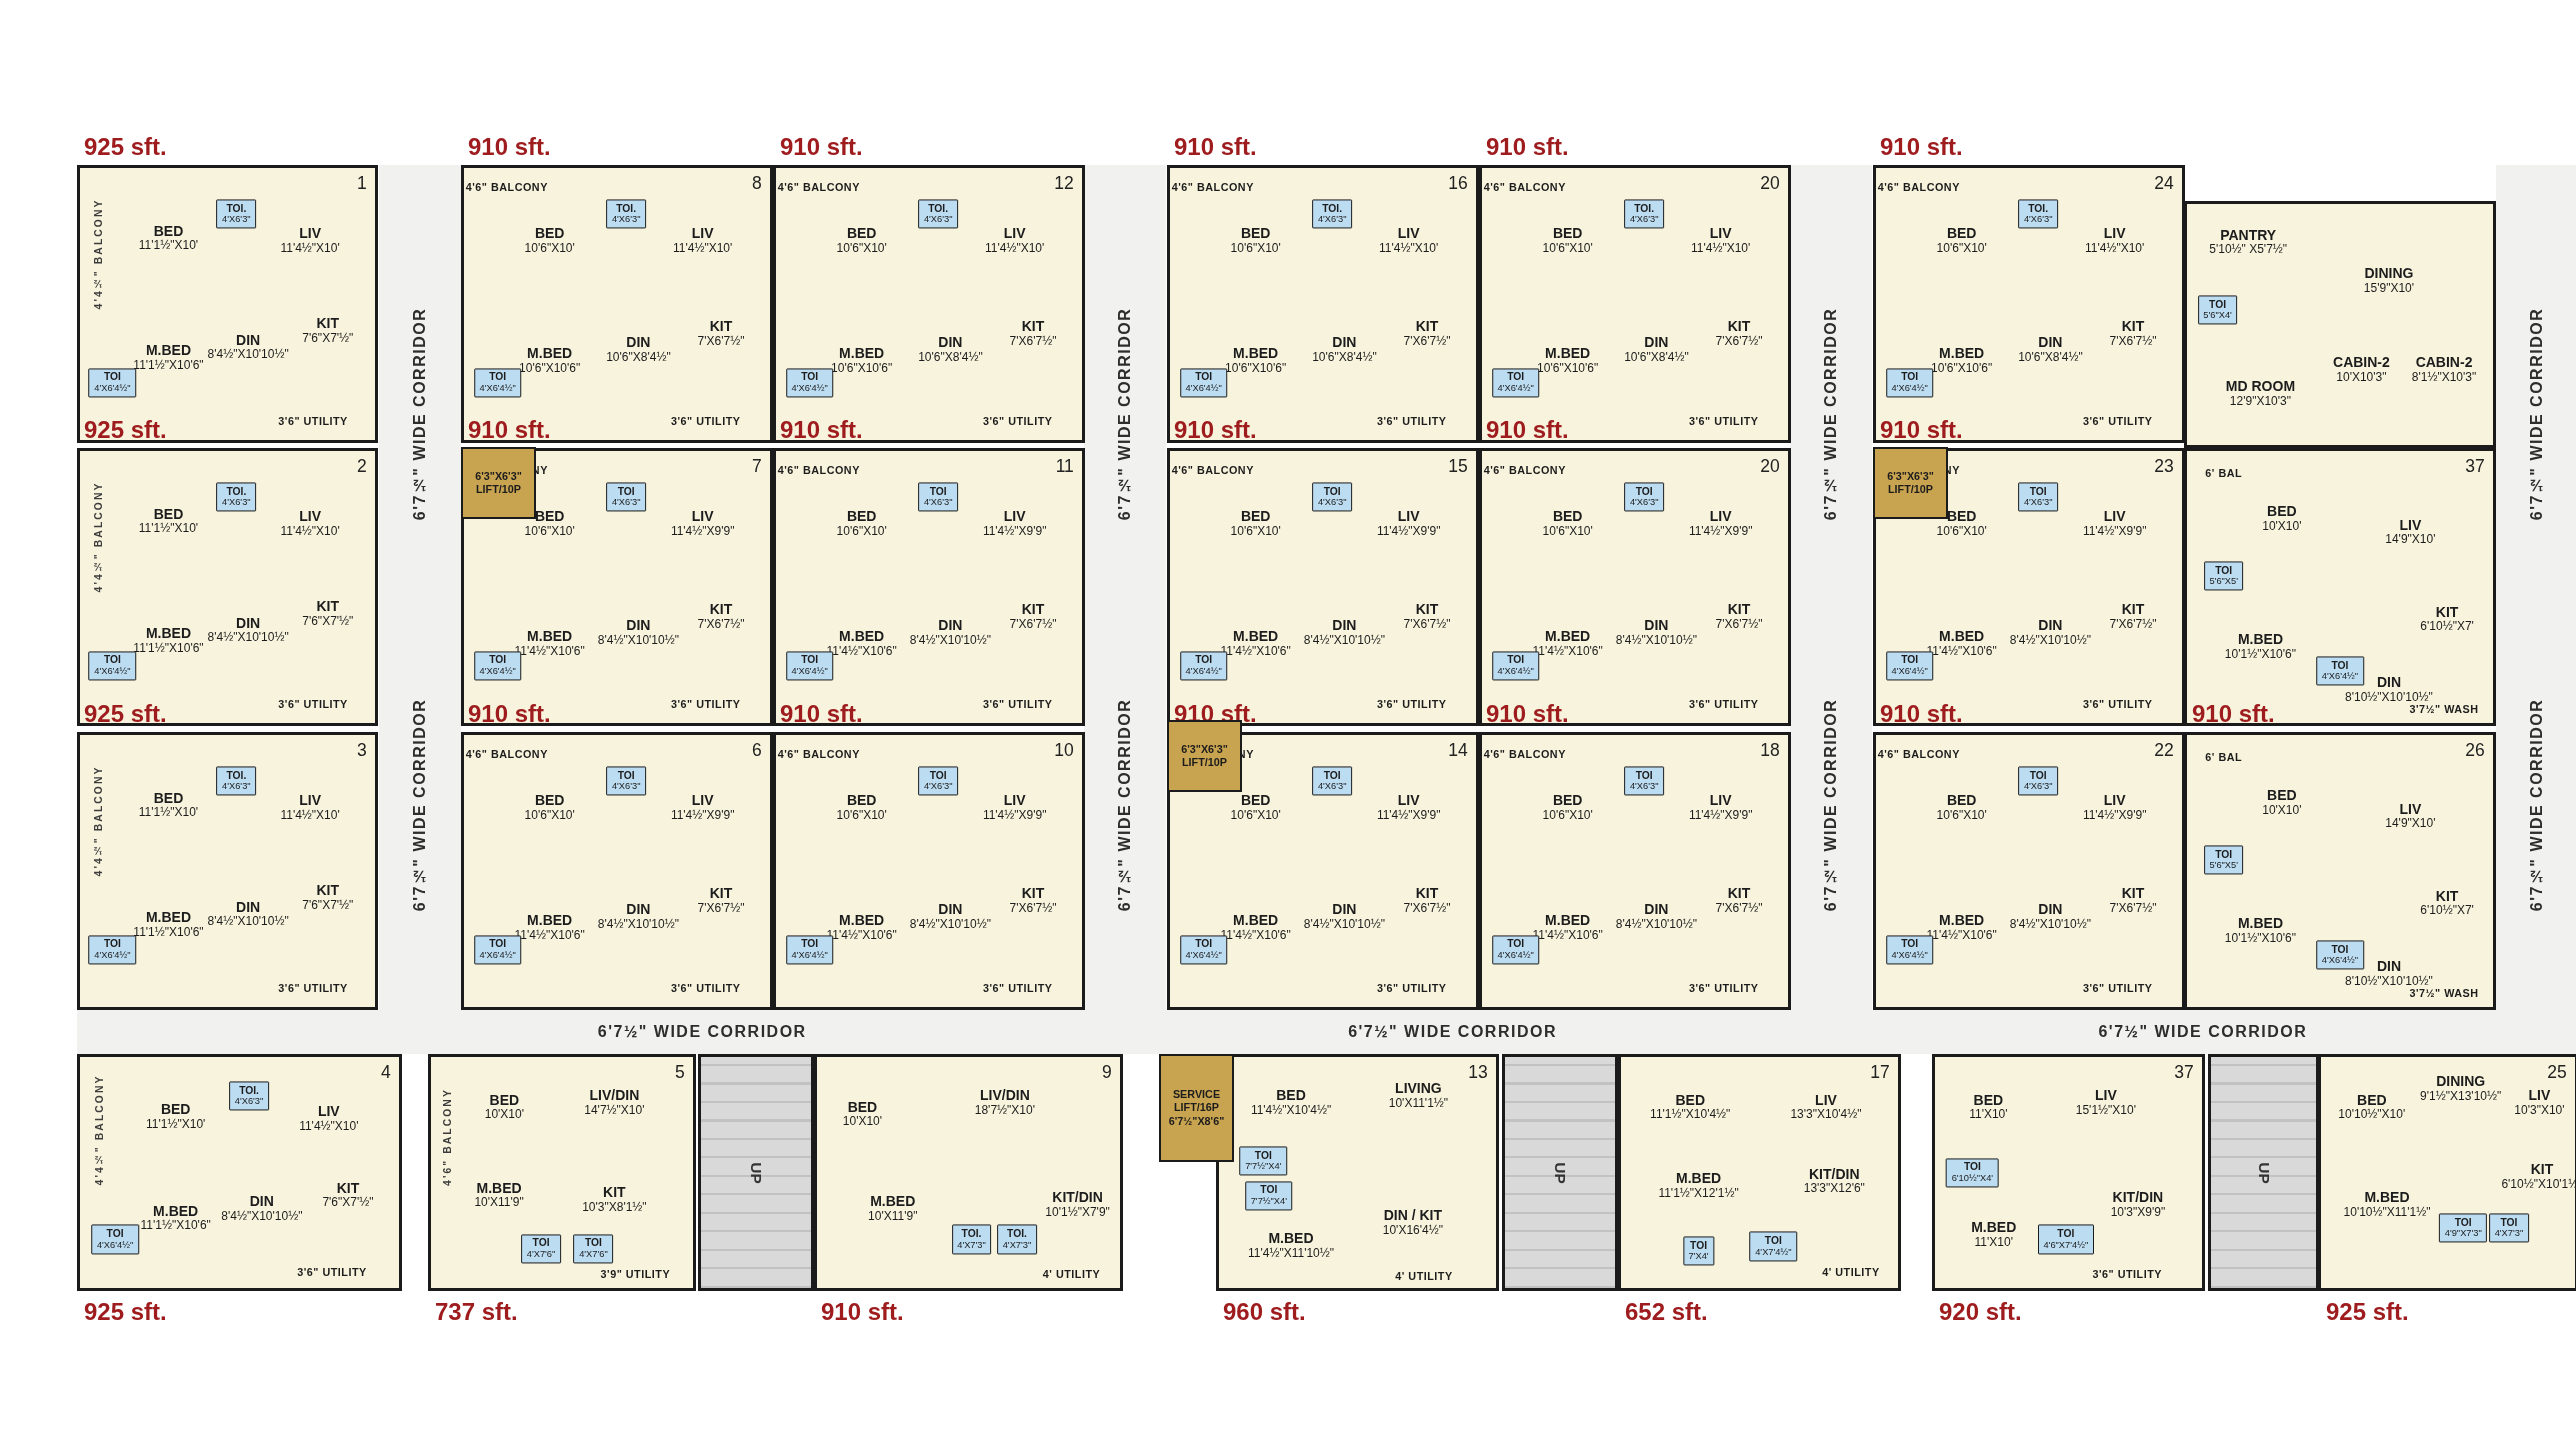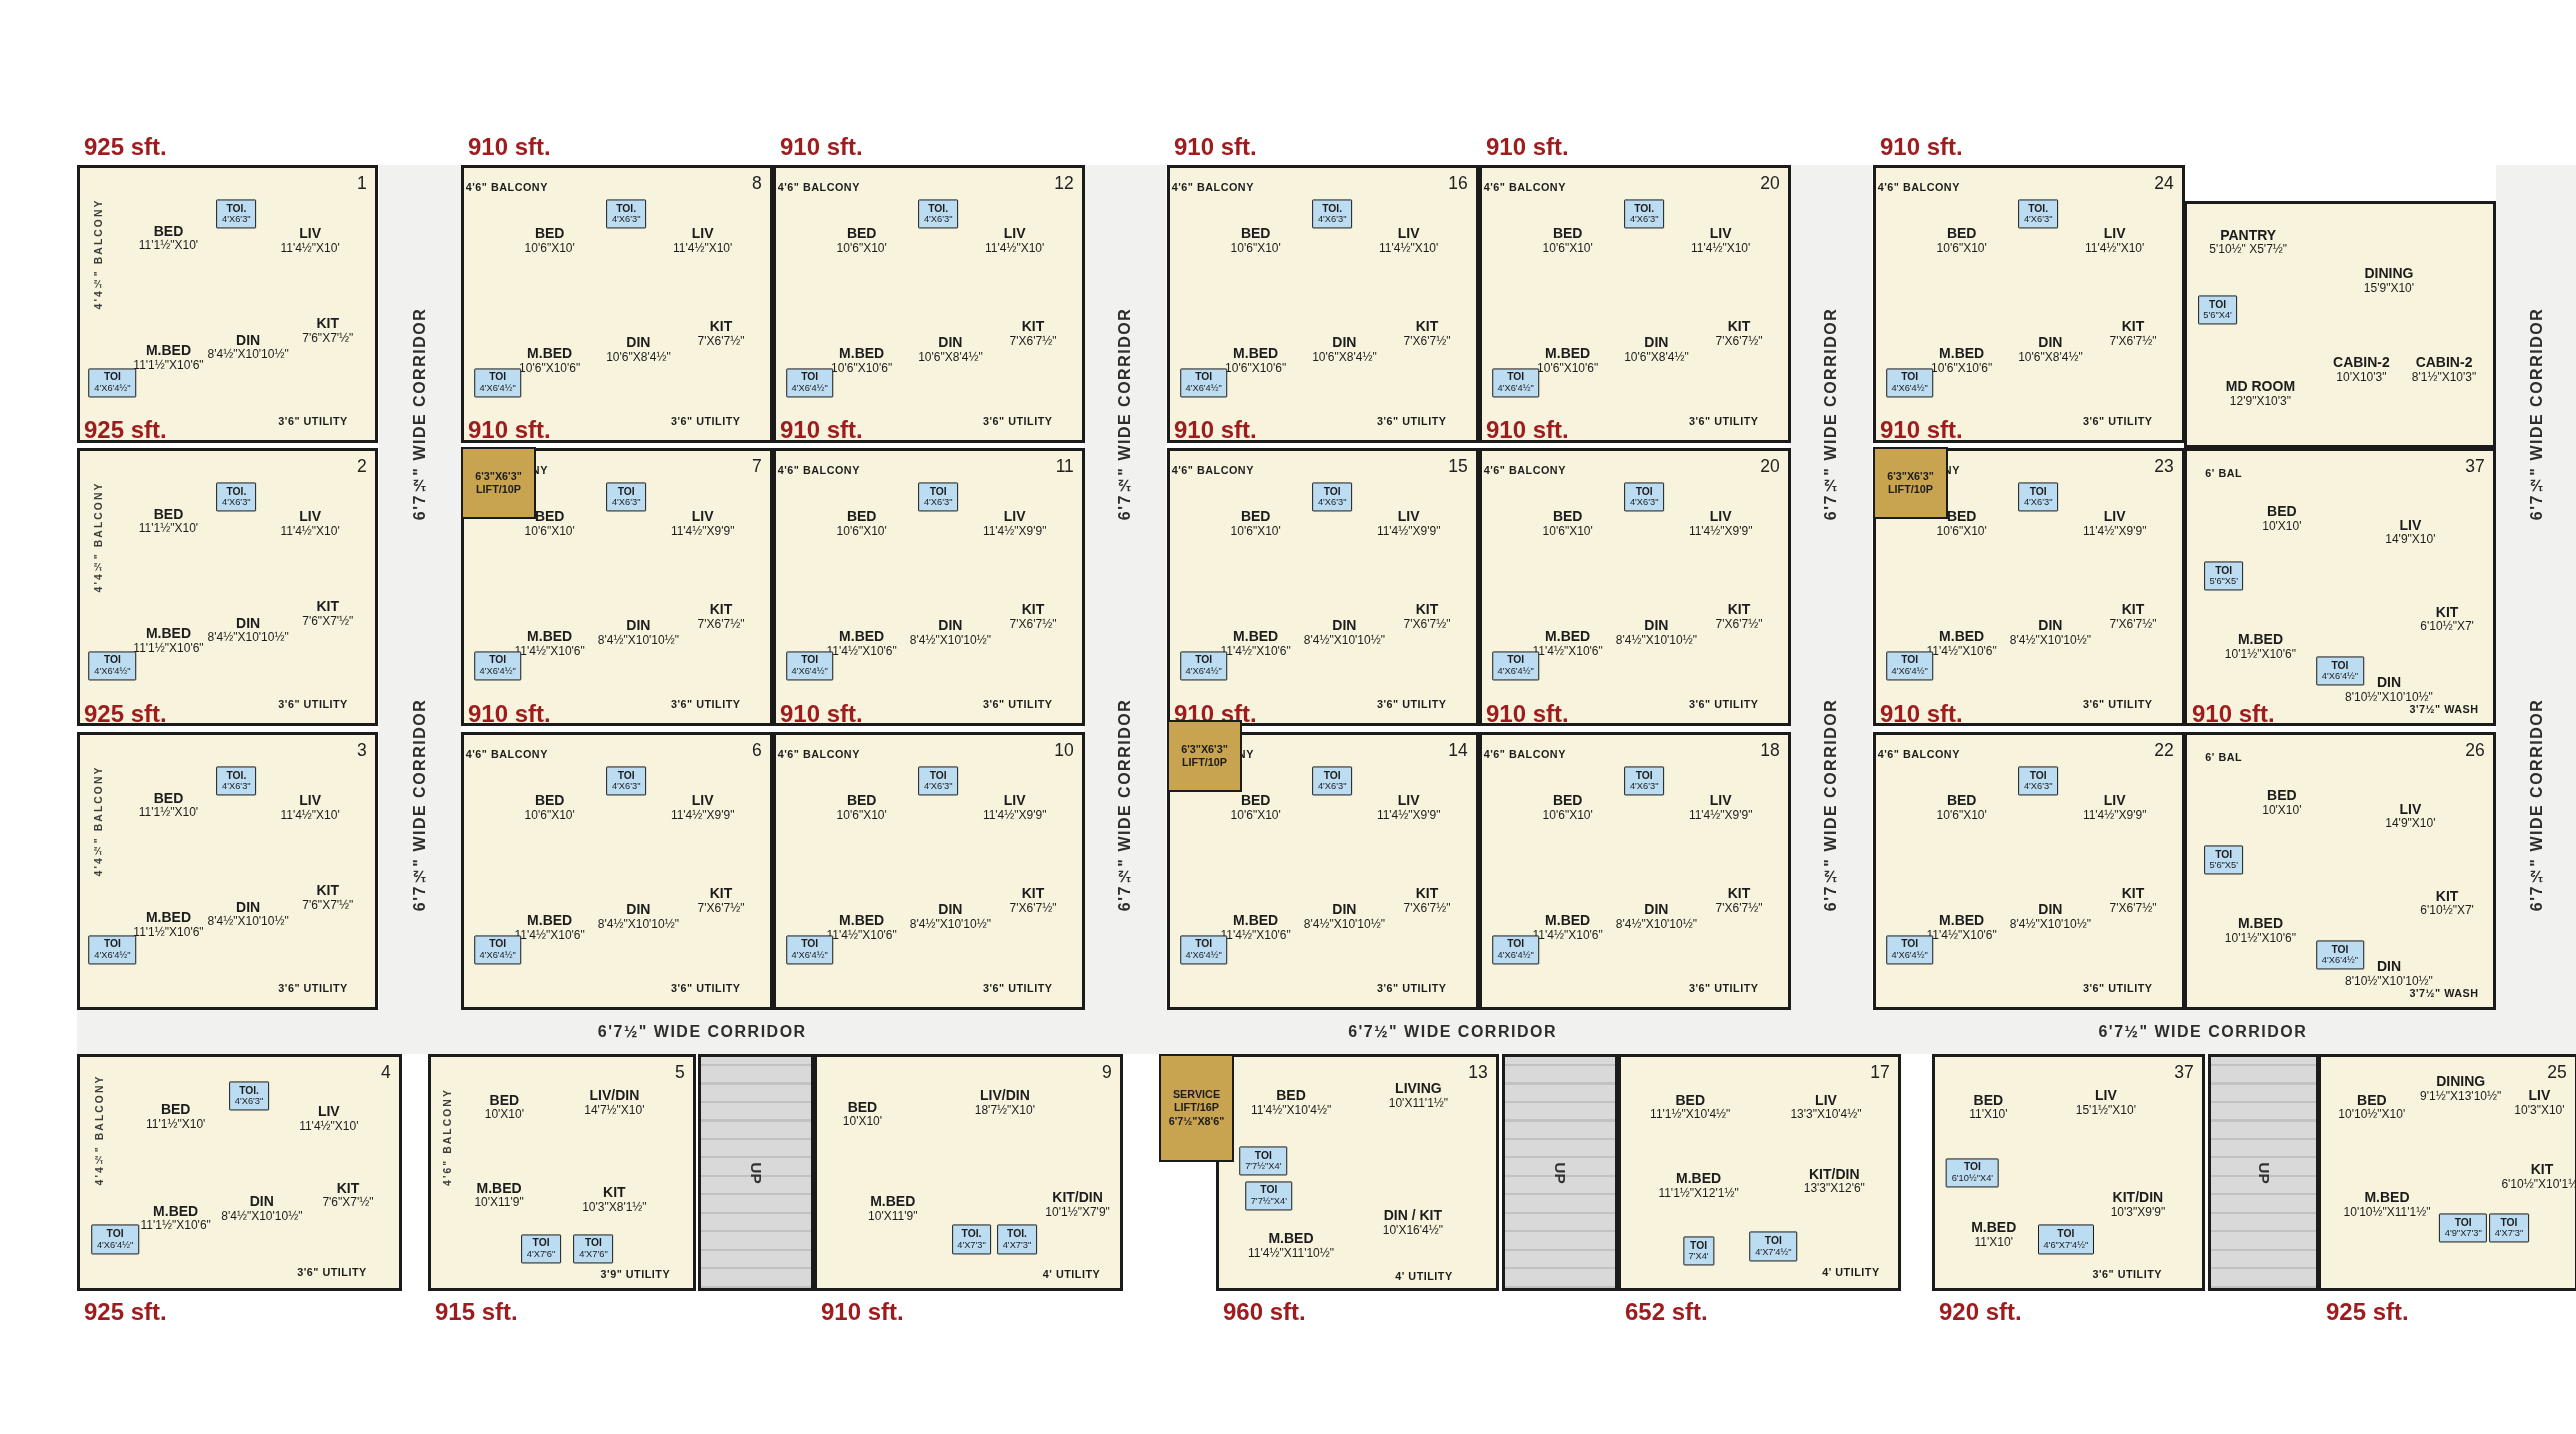--- a/index.html
+++ b/index.html
@@ -885,21 +885,21 @@
       </div>
       <div class="room chip" style="left: 62%; top: 83%;">
         <span class="rn">TOI</span>
         <span class="rd">4'X7'6"</span>
       </div>
       <div class="room small" style="left: 78%; top: 94%;">
         <span class="rn">3'9" UTILITY</span>
       </div>
       <div class="unum">5</div>
     </div>
-    <div class="sqft" style="left: 435px; top: 1298px;">915 sft.</div>
+    <div class="sqft" style="left: 435px; top: 1298px;">737 sft.</div>
     <div class="abs unit" style="left: 814px; top: 1054px; width: 309px; height: 237px;">
       <div class="room" style="left: 15%; top: 25%;">
         <span class="rn">BED</span>
         <span class="rd">10'X10'</span>
       </div>
       <div class="room" style="left: 62%; top: 20%;">
         <span class="rn">LIV/DIN</span>
         <span class="rd">18'7½"X10'</span>
       </div>
       <div class="room" style="left: 25%; top: 66%;">

